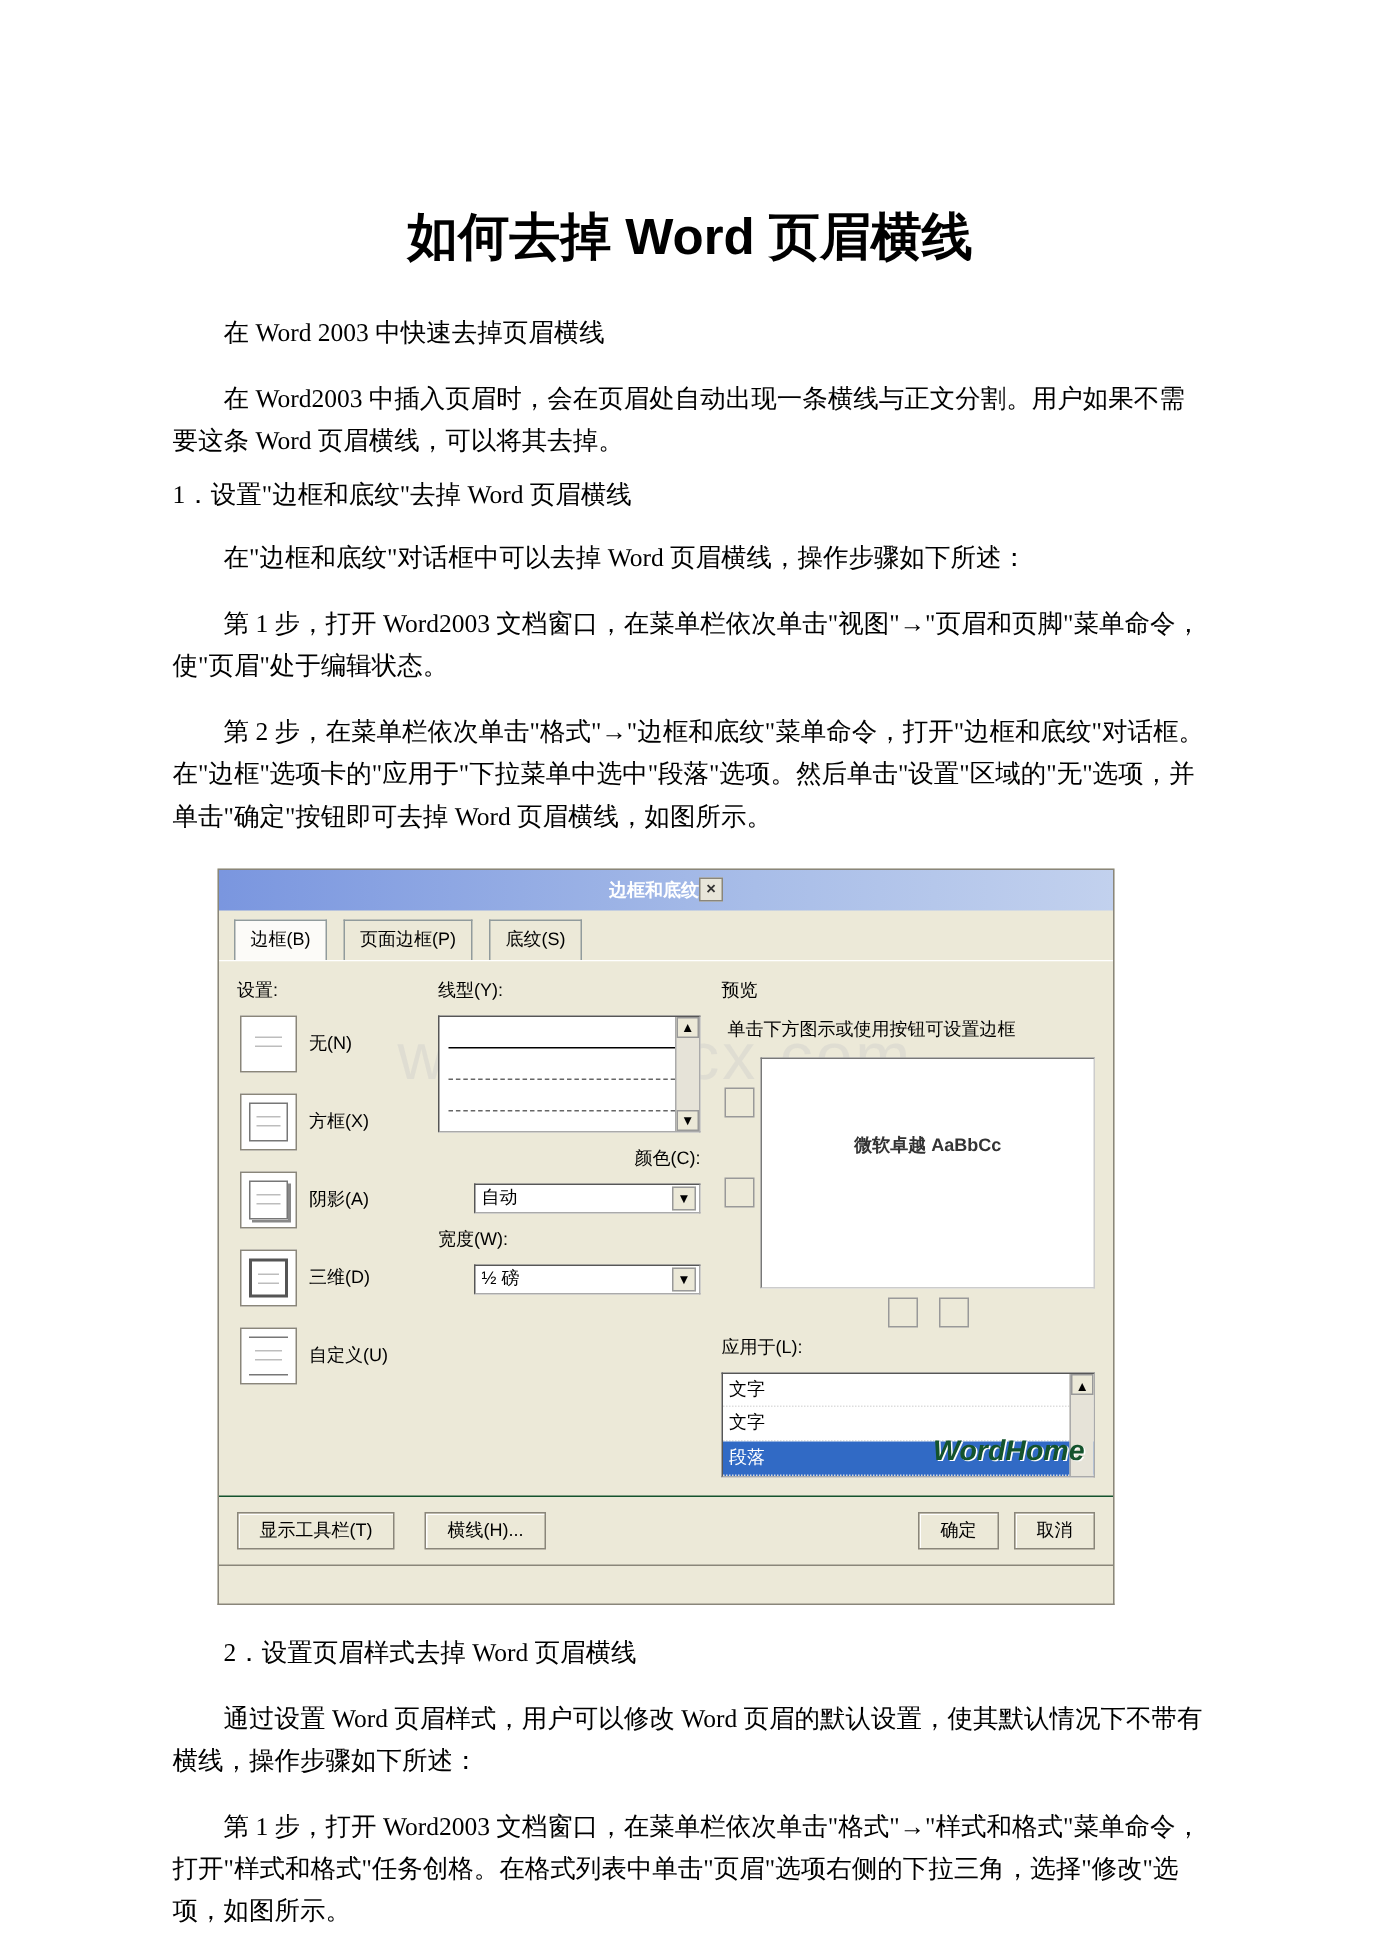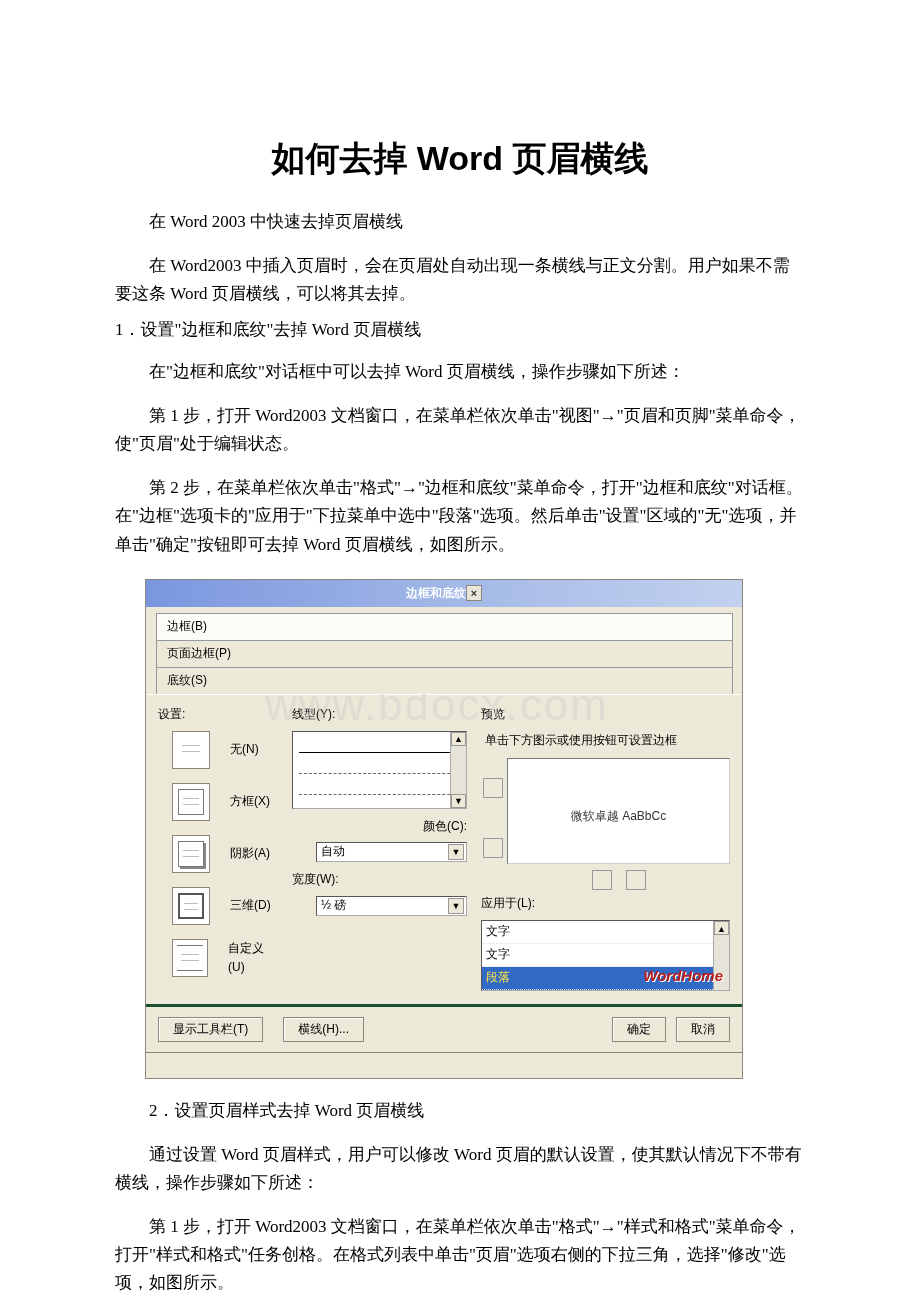--- a/index.html
+++ b/index.html
@@ -56,22 +56,21 @@
       border: 1px solid #8a867a;
       color: #333;
       font-size: 11px;
       line-height: 14px;
       text-align: center;
     }
     .tabrow {
       display: flex;
       padding: 6px 10px 0 10px;
       border-bottom: 1px solid #fff;
-      gap: 0;
-      flex-direction: column;
+      gap: 12px;
     }
     .tab {
       border: 1px solid #919b9c;
       border-bottom: none;
       background: #ece9d8;
       padding: 3px 10px;
       position: relative;
       margin-right: -1px;
     }
     .tab.active {
@@ -84,22 +83,22 @@
       display: flex;
       gap: 14px;
     }
     .col1 { width: 120px; }
     .col2 { width: 175px; }
     .col3 { flex: 1; }
     .lbl { margin-bottom: 6px; }
     .setopt {
       display: flex;
       align-items: center;
-      gap: 20px;
-      margin: 4px 0 14px 14px;
+      gap: 8px;
+      margin: 4px 0 14px 2px;
     }
     .setopt .thumb {
       width: 38px; height: 38px;
       background: #fff;
       border: 1px solid #8a867a;
       display: flex; align-items: center; justify-content: center;
     }
     .thumb .tg {
       width: 26px; height: 26px;
       border: 1px solid #777;
@@ -126,24 +125,25 @@
       display: flex; align-items: center; justify-content: space-between;
       padding: 0 2px 0 4px; margin-top: 2px; margin-left: 24px;
     }
     .dropdown .dbtn {
       width: 16px; height: 16px; background: #ece9d8; border: 1px solid #999;
       text-align: center; font-size: 9px; line-height: 14px;
     }
     .preview-hint { font-size: 12px; margin: 2px 0 8px 4px; }
     .preview-box {
       background: #fff;
-      height: 106px;
+      height: 154px;
       position: relative;
       border: 1px inset #ccc;
       margin-bottom: 6px;
+      font-weight: bold;
     }
     .preview-text {
       position: absolute; top: 48px; left: 0; right: 0;
       text-align: center; color: #333; font-size: 12px;
     }
     .side-btn {
       width: 20px; height: 20px; background: #ece9d8;
       border: 1px solid #999; position: absolute;
     }
     .sb1 { left: -24px; top: 20px; }
@@ -154,32 +154,32 @@
     }
     .bottom-btns .bb { width: 20px; height: 20px; border: 1px solid #999; background: #ece9d8; }
     .apply {
       margin-top: 4px;
     }
     .apply .list {
       background: #fff; border: 1px inset #aaa; font-size: 12px;
       position: relative;
     }
     .apply .opt { padding: 1px 4px; border-bottom: 1px dotted #ddd; }
-    .apply .opt.sel { background: #316ac5; color: #fde047; }
+    .apply .opt.sel { background: #316ac5; color: #ffffff; }
     .apply .vs { position: absolute; right: 0; top: 0; bottom: 0; width: 16px; background: #e6e3d8; border-left: 1px solid #aaa; }
     .apply .vs div { height: 14px; border: 1px solid #999; background: #ece9d8; font-size: 9px; text-align: center; }
     .wm {
       position: absolute; right: 6px; bottom: 1px;
       font-family: Arial, sans-serif; font-weight: bold; font-style: italic;
-      color: #b91c1c; font-size: 15px; text-shadow: 1px 1px 0 #fff;
+      color: #14532d; font-size: 19px; text-shadow: 1px 1px 0 #fff;
       pointer-events: none;
       margin-top: 12px;
     }
     .footer-row {
-      border-top: 3px solid #14532d;
+      border-top: 1px solid #14532d;
       padding: 10px 12px;
       display: flex; align-items: center;
     }
     .wbtn {
       background: #ece9d8; border: 1px solid #8a867a;
       padding: 3px 14px; font-size: 12px;
       box-shadow: inset 1px 1px 0 #fff;
     }
     .footer-row .spacer { flex: 1; }
     .bottombar {

